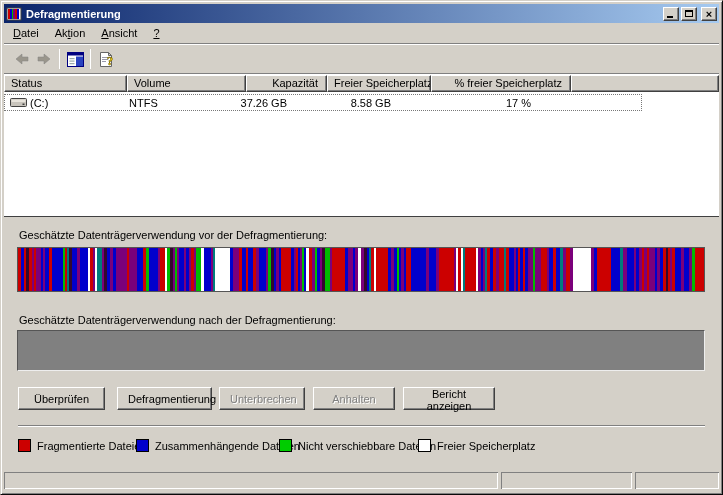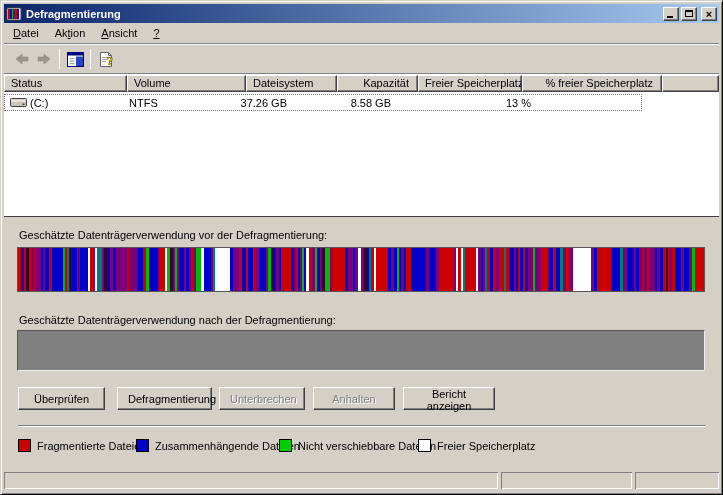--- a/index.html
+++ b/index.html
@@ -168,39 +168,38 @@
         <rect x="4" y="10" width="4" height="1" fill="#99a"></rect>
         <text x="9" y="14" font-size="12" font-weight="bold" fill="#E8C500" stroke="#6b5900" stroke-width="0.5" font-family="Liberation Serif, serif">?</text>
       </svg>
     </span>
   </div>
 
   <div class="listview">
     <div class="lv-header">
       <div class="hcell c1">Status</div>
       <div class="hcell c0">Volume</div>
-      <div class="hcell c2">Dateisystem</div>
       <div class="hcell c3 num">Kapazität</div>
       <div class="hcell c4 num">Freier Speicherplatz</div>
       <div class="hcell c5 num">% freier Speicherplatz</div>
       <div class="hcell cfill"></div>
     </div>
     <div class="lv-row">
       <div class="rcell c0 vol-cell">
         <svg width="17" height="11" viewBox="0 0 17 11">
           <rect x="0.5" y="1.5" width="16" height="8" rx="1" fill="#C8C4BC" stroke="#404040"></rect>
           <rect x="1.5" y="2.5" width="14" height="2.5" fill="#E8E4DC"></rect>
           <rect x="12.5" y="6.5" width="2" height="1.5" fill="#404040"></rect>
         </svg>
         <span>(C:)</span>
       </div>
       <div class="rcell c2">NTFS</div>
       <div class="rcell c3 num">37.26 GB</div>
       <div class="rcell c4 num">8.58 GB</div>
-      <div class="rcell c5 num">13 %</div>
+      <div class="rcell c5 num">17 %</div>
     </div>
   </div>
 
   <div class="label" style="top:228px">Geschätzte Datenträgerverwendung vor der Defragmentierung:</div>
   <div class="usage-bar" style="top:246px"><span class="stripe" style="width: 3px; background: rgb(204, 0, 0);"></span><span class="stripe" style="width: 3px; background: rgb(0, 0, 204);"></span><span class="stripe" style="width: 2px; background: rgb(204, 0, 0);"></span><span class="stripe" style="width: 3px; background: rgb(51, 8, 46);"></span><span class="stripe" style="width: 3px; background: rgb(204, 0, 0);"></span><span class="stripe" style="width: 2px; background: rgb(123, 0, 123);"></span><span class="stripe" style="width: 2px; background: rgb(204, 0, 0);"></span><span class="stripe" style="width: 3px; background: rgb(123, 0, 123);"></span><span class="stripe" style="width: 2px; background: rgb(123, 0, 123);"></span><span class="stripe" style="width: 2px; background: rgb(0, 0, 204);"></span><span class="stripe" style="width: 2px; background: rgb(123, 0, 123);"></span><span class="stripe" style="width: 2px; background: rgb(0, 0, 204);"></span><span class="stripe" style="width: 2px; background: rgb(0, 0, 204);"></span><span class="stripe" style="width: 3px; background: rgb(204, 0, 0);"></span><span class="stripe" style="width: 2px; background: rgb(0, 0, 204);"></span><span class="stripe" style="width: 3px; background: rgb(0, 0, 204);"></span><span class="stripe" style="width: 3px; background: rgb(0, 0, 204);"></span><span class="stripe" style="width: 3px; background: rgb(0, 0, 204);"></span><span class="stripe" style="width: 2px; background: rgb(0, 187, 0);"></span><span class="stripe" style="width: 2px; background: rgb(204, 0, 0);"></span><span class="stripe" style="width: 2px; background: rgb(0, 124, 124);"></span><span class="stripe" style="width: 3px; background: rgb(51, 8, 46);"></span><span class="stripe" style="width: 2px; background: rgb(0, 0, 204);"></span><span class="stripe" style="width: 3px; background: rgb(0, 0, 204);"></span><span class="stripe" style="width: 3px; background: rgb(123, 0, 123);"></span><span class="stripe" style="width: 2px; background: rgb(0, 0, 204);"></span><span class="stripe" style="width: 3px; background: rgb(0, 0, 204);"></span><span class="stripe" style="width: 3px; background: rgb(0, 0, 204);"></span><span class="stripe" style="width: 2px; background: rgb(255, 255, 255);"></span><span class="stripe" style="width: 3px; background: rgb(204, 0, 0);"></span><span class="stripe" style="width: 2px; background: rgb(123, 0, 123);"></span><span class="stripe" style="width: 2px; background: rgb(255, 255, 255);"></span><span class="stripe" style="width: 3px; background: rgb(0, 124, 124);"></span><span class="stripe" style="width: 2px; background: rgb(0, 124, 124);"></span><span class="stripe" style="width: 2px; background: rgb(123, 0, 123);"></span><span class="stripe" style="width: 3px; background: rgb(51, 8, 46);"></span><span class="stripe" style="width: 3px; background: rgb(0, 0, 204);"></span><span class="stripe" style="width: 3px; background: rgb(123, 0, 123);"></span><span class="stripe" style="width: 3px; background: rgb(0, 0, 204);"></span><span class="stripe" style="width: 2px; background: rgb(123, 0, 123);"></span><span class="stripe" style="width: 2px; background: rgb(123, 0, 123);"></span><span class="stripe" style="width: 2px; background: rgb(123, 0, 123);"></span><span class="stripe" style="width: 2px; background: rgb(123, 0, 123);"></span><span class="stripe" style="width: 3px; background: rgb(123, 0, 123);"></span><span class="stripe" style="width: 2px; background: rgb(204, 0, 0);"></span><span class="stripe" style="width: 3px; background: rgb(123, 0, 123);"></span><span class="stripe" style="width: 3px; background: rgb(123, 0, 123);"></span><span class="stripe" style="width: 2px; background: rgb(123, 0, 123);"></span><span class="stripe" style="width: 3px; background: rgb(0, 0, 204);"></span><span class="stripe" style="width: 3px; background: rgb(0, 0, 204);"></span><span class="stripe" style="width: 3px; background: rgb(204, 0, 0);"></span><span class="stripe" style="width: 3px; background: rgb(0, 187, 0);"></span><span class="stripe" style="width: 3px; background: rgb(0, 0, 204);"></span><span class="stripe" style="width: 3px; background: rgb(0, 0, 204);"></span><span class="stripe" style="width: 3px; background: rgb(0, 0, 204);"></span><span class="stripe" style="width: 2px; background: rgb(123, 0, 123);"></span><span class="stripe" style="width: 3px; background: rgb(204, 0, 0);"></span><span class="stripe" style="width: 2px; background: rgb(204, 0, 0);"></span><span class="stripe" style="width: 2px; background: rgb(255, 255, 255);"></span><span class="stripe" style="width: 3px; background: rgb(0, 187, 0);"></span><span class="stripe" style="width: 3px; background: rgb(51, 8, 46);"></span><span class="stripe" style="width: 2px; background: rgb(123, 0, 123);"></span><span class="stripe" style="width: 2px; background: rgb(0, 187, 0);"></span><span class="stripe" style="width: 2px; background: rgb(123, 0, 123);"></span><span class="stripe" style="width: 3px; background: rgb(0, 0, 204);"></span><span class="stripe" style="width: 2px; background: rgb(0, 0, 204);"></span><span class="stripe" style="width: 2px; background: rgb(123, 0, 123);"></span><span class="stripe" style="width: 3px; background: rgb(0, 0, 204);"></span><span class="stripe" style="width: 2px; background: rgb(123, 0, 123);"></span><span class="stripe" style="width: 3px; background: rgb(204, 0, 0);"></span><span class="stripe" style="width: 2px; background: rgb(123, 0, 123);"></span><span class="stripe" style="width: 2px; background: rgb(0, 187, 0);"></span><span class="stripe" style="width: 3px; background: rgb(0, 187, 0);"></span><span class="stripe" style="width: 3px; background: rgb(255, 255, 255);"></span><span class="stripe" style="width: 2px; background: rgb(0, 0, 204);"></span><span class="stripe" style="width: 3px; background: rgb(0, 0, 204);"></span><span class="stripe" style="width: 2px; background: rgb(0, 0, 204);"></span><span class="stripe" style="width: 2px; background: rgb(123, 0, 123);"></span><span class="stripe" style="width: 2px; background: rgb(0, 124, 124);"></span><span class="stripe" style="width: 15px; background: rgb(255, 255, 255);"></span><span class="stripe" style="width: 3px; background: rgb(0, 0, 204);"></span><span class="stripe" style="width: 3px; background: rgb(123, 0, 123);"></span><span class="stripe" style="width: 3px; background: rgb(123, 0, 123);"></span><span class="stripe" style="width: 3px; background: rgb(204, 0, 0);"></span><span class="stripe" style="width: 2px; background: rgb(0, 0, 204);"></span><span class="stripe" style="width: 2px; background: rgb(0, 0, 204);"></span><span class="stripe" style="width: 2px; background: rgb(204, 0, 0);"></span><span class="stripe" style="width: 2px; background: rgb(0, 0, 204);"></span><span class="stripe" style="width: 3px; background: rgb(0, 0, 204);"></span><span class="stripe" style="width: 3px; background: rgb(204, 0, 0);"></span><span class="stripe" style="width: 3px; background: rgb(123, 0, 123);"></span><span class="stripe" style="width: 3px; background: rgb(0, 0, 204);"></span><span class="stripe" style="width: 2px; background: rgb(0, 0, 204);"></span><span class="stripe" style="width: 2px; background: rgb(0, 0, 204);"></span><span class="stripe" style="width: 2px; background: rgb(123, 0, 123);"></span><span class="stripe" style="width: 3px; background: rgb(0, 187, 0);"></span><span class="stripe" style="width: 3px; background: rgb(51, 8, 46);"></span><span class="stripe" style="width: 2px; background: rgb(0, 0, 204);"></span><span class="stripe" style="width: 3px; background: rgb(123, 0, 123);"></span><span class="stripe" style="width: 2px; background: rgb(0, 0, 204);"></span><span class="stripe" style="width: 10px; background: rgb(204, 0, 0);"></span><span class="stripe" style="width: 3px; background: rgb(0, 0, 204);"></span><span class="stripe" style="width: 2px; background: rgb(123, 0, 123);"></span><span class="stripe" style="width: 2px; background: rgb(204, 0, 0);"></span><span class="stripe" style="width: 2px; background: rgb(0, 0, 204);"></span><span class="stripe" style="width: 2px; background: rgb(123, 0, 123);"></span><span class="stripe" style="width: 2px; background: rgb(0, 187, 0);"></span><span class="stripe" style="width: 2px; background: rgb(0, 0, 204);"></span><span class="stripe" style="width: 3px; background: rgb(255, 255, 255);"></span><span class="stripe" style="width: 3px; background: rgb(204, 0, 0);"></span><span class="stripe" style="width: 3px; background: rgb(123, 0, 123);"></span><span class="stripe" style="width: 2px; background: rgb(0, 187, 0);"></span><span class="stripe" style="width: 3px; background: rgb(0, 0, 204);"></span><span class="stripe" style="width: 2px; background: rgb(123, 0, 123);"></span><span class="stripe" style="width: 3px; background: rgb(51, 8, 46);"></span><span class="stripe" style="width: 3px; background: rgb(0, 187, 0);"></span><span class="stripe" style="width: 2px; background: rgb(0, 187, 0);"></span><span class="stripe" style="width: 2px; background: rgb(123, 0, 123);"></span><span class="stripe" style="width: 13px; background: rgb(204, 0, 0);"></span><span class="stripe" style="width: 3px; background: rgb(0, 0, 204);"></span><span class="stripe" style="width: 2px; background: rgb(123, 0, 123);"></span><span class="stripe" style="width: 3px; background: rgb(123, 0, 123);"></span><span class="stripe" style="width: 2px; background: rgb(0, 0, 204);"></span><span class="stripe" style="width: 3px; background: rgb(123, 0, 123);"></span><span class="stripe" style="width: 3px; background: rgb(255, 255, 255);"></span><span class="stripe" style="width: 3px; background: rgb(123, 0, 123);"></span><span class="stripe" style="width: 3px; background: rgb(51, 8, 46);"></span><span class="stripe" style="width: 2px; background: rgb(0, 0, 204);"></span><span class="stripe" style="width: 2px; background: rgb(0, 124, 124);"></span><span class="stripe" style="width: 3px; background: rgb(204, 0, 0);"></span><span class="stripe" style="width: 2px; background: rgb(255, 255, 255);"></span><span class="stripe" style="width: 12px; background: rgb(204, 0, 0);"></span><span class="stripe" style="width: 3px; background: rgb(0, 0, 204);"></span><span class="stripe" style="width: 3px; background: rgb(123, 0, 123);"></span><span class="stripe" style="width: 3px; background: rgb(0, 0, 204);"></span><span class="stripe" style="width: 2px; background: rgb(0, 187, 0);"></span><span class="stripe" style="width: 2px; background: rgb(0, 0, 204);"></span><span class="stripe" style="width: 3px; background: rgb(123, 0, 123);"></span><span class="stripe" style="width: 2px; background: rgb(0, 0, 204);"></span><span class="stripe" style="width: 2px; background: rgb(204, 0, 0);"></span><span class="stripe" style="width: 3px; background: rgb(204, 0, 0);"></span><span class="stripe" style="width: 3px; background: rgb(0, 0, 204);"></span><span class="stripe" style="width: 3px; background: rgb(0, 0, 204);"></span><span class="stripe" style="width: 9px; background: rgb(0, 0, 204);"></span><span class="stripe" style="width: 3px; background: rgb(123, 0, 123);"></span><span class="stripe" style="width: 2px; background: rgb(0, 0, 204);"></span><span class="stripe" style="width: 2px; background: rgb(0, 0, 204);"></span><span class="stripe" style="width: 3px; background: rgb(0, 0, 204);"></span><span class="stripe" style="width: 3px; background: rgb(123, 0, 123);"></span><span class="stripe" style="width: 15px; background: rgb(204, 0, 0);"></span><span class="stripe" style="width: 2px; background: rgb(123, 0, 123);"></span><span class="stripe" style="width: 2px; background: rgb(255, 255, 255);"></span><span class="stripe" style="width: 3px; background: rgb(204, 0, 0);"></span><span class="stripe" style="width: 2px; background: rgb(255, 255, 255);"></span><span class="stripe" style="width: 2px; background: rgb(0, 124, 124);"></span><span class="stripe" style="width: 11px; background: rgb(204, 0, 0);"></span><span class="stripe" style="width: 2px; background: rgb(255, 255, 255);"></span><span class="stripe" style="width: 3px; background: rgb(123, 0, 123);"></span><span class="stripe" style="width: 2px; background: rgb(0, 0, 204);"></span><span class="stripe" style="width: 2px; background: rgb(123, 0, 123);"></span><span class="stripe" style="width: 2px; background: rgb(0, 124, 124);"></span><span class="stripe" style="width: 3px; background: rgb(204, 0, 0);"></span><span class="stripe" style="width: 3px; background: rgb(0, 0, 204);"></span><span class="stripe" style="width: 3px; background: rgb(204, 0, 0);"></span><span class="stripe" style="width: 3px; background: rgb(123, 0, 123);"></span><span class="stripe" style="width: 2px; background: rgb(204, 0, 0);"></span><span class="stripe" style="width: 3px; background: rgb(204, 0, 0);"></span><span class="stripe" style="width: 2px; background: rgb(0, 124, 124);"></span><span class="stripe" style="width: 3px; background: rgb(204, 0, 0);"></span><span class="stripe" style="width: 2px; background: rgb(0, 0, 204);"></span><span class="stripe" style="width: 3px; background: rgb(0, 0, 204);"></span><span class="stripe" style="width: 2px; background: rgb(123, 0, 123);"></span><span class="stripe" style="width: 2px; background: rgb(0, 0, 204);"></span><span class="stripe" style="width: 2px; background: rgb(204, 0, 0);"></span><span class="stripe" style="width: 3px; background: rgb(0, 0, 204);"></span><span class="stripe" style="width: 2px; background: rgb(204, 0, 0);"></span><span class="stripe" style="width: 3px; background: rgb(0, 0, 204);"></span><span class="stripe" style="width: 2px; background: rgb(123, 0, 123);"></span><span class="stripe" style="width: 3px; background: rgb(123, 0, 123);"></span><span class="stripe" style="width: 2px; background: rgb(0, 187, 0);"></span><span class="stripe" style="width: 3px; background: rgb(123, 0, 123);"></span><span class="stripe" style="width: 3px; background: rgb(123, 0, 123);"></span><span class="stripe" style="width: 3px; background: rgb(204, 0, 0);"></span><span class="stripe" style="width: 3px; background: rgb(204, 0, 0);"></span><span class="stripe" style="width: 2px; background: rgb(123, 0, 123);"></span><span class="stripe" style="width: 2px; background: rgb(0, 0, 204);"></span><span class="stripe" style="width: 2px; background: rgb(0, 0, 204);"></span><span class="stripe" style="width: 3px; background: rgb(204, 0, 0);"></span><span class="stripe" style="width: 2px; background: rgb(0, 0, 204);"></span><span class="stripe" style="width: 2px; background: rgb(0, 0, 204);"></span><span class="stripe" style="width: 3px; background: rgb(0, 124, 124);"></span><span class="stripe" style="width: 3px; background: rgb(123, 0, 123);"></span><span class="stripe" style="width: 2px; background: rgb(204, 0, 0);"></span><span class="stripe" style="width: 2px; background: rgb(204, 0, 0);"></span><span class="stripe" style="width: 3px; background: rgb(123, 0, 123);"></span><span class="stripe" style="width: 3px; background: rgb(255, 255, 255);"></span><span class="stripe" style="width: 15px; background: rgb(255, 255, 255);"></span><span class="stripe" style="width: 3px; background: rgb(123, 0, 123);"></span><span class="stripe" style="width: 3px; background: rgb(0, 0, 204);"></span><span class="stripe" style="width: 14px; background: rgb(204, 0, 0);"></span><span class="stripe" style="width: 3px; background: rgb(0, 0, 204);"></span><span class="stripe" style="width: 3px; background: rgb(0, 0, 204);"></span><span class="stripe" style="width: 3px; background: rgb(0, 0, 204);"></span><span class="stripe" style="width: 3px; background: rgb(0, 124, 124);"></span><span class="stripe" style="width: 2px; background: rgb(123, 0, 123);"></span><span class="stripe" style="width: 2px; background: rgb(123, 0, 123);"></span><span class="stripe" style="width: 2px; background: rgb(0, 0, 204);"></span><span class="stripe" style="width: 2px; background: rgb(0, 0, 204);"></span><span class="stripe" style="width: 3px; background: rgb(0, 0, 204);"></span><span class="stripe" style="width: 2px; background: rgb(123, 0, 123);"></span><span class="stripe" style="width: 3px; background: rgb(0, 0, 204);"></span><span class="stripe" style="width: 3px; background: rgb(123, 0, 123);"></span><span class="stripe" style="width: 2px; background: rgb(204, 0, 0);"></span><span class="stripe" style="width: 3px; background: rgb(123, 0, 123);"></span><span class="stripe" style="width: 2px; background: rgb(204, 0, 0);"></span><span class="stripe" style="width: 3px; background: rgb(123, 0, 123);"></span><span class="stripe" style="width: 3px; background: rgb(123, 0, 123);"></span><span class="stripe" style="width: 2px; background: rgb(0, 0, 204);"></span><span class="stripe" style="width: 3px; background: rgb(123, 0, 123);"></span><span class="stripe" style="width: 3px; background: rgb(0, 0, 204);"></span><span class="stripe" style="width: 3px; background: rgb(204, 0, 0);"></span><span class="stripe" style="width: 2px; background: rgb(51, 8, 46);"></span><span class="stripe" style="width: 2px; background: rgb(204, 0, 0);"></span><span class="stripe" style="width: 2px; background: rgb(123, 0, 123);"></span><span class="stripe" style="width: 3px; background: rgb(204, 0, 0);"></span><span class="stripe" style="width: 3px; background: rgb(0, 0, 204);"></span><span class="stripe" style="width: 3px; background: rgb(0, 0, 204);"></span><span class="stripe" style="width: 3px; background: rgb(123, 0, 123);"></span><span class="stripe" style="width: 2px; background: rgb(0, 0, 204);"></span><span class="stripe" style="width: 3px; background: rgb(0, 0, 204);"></span><span class="stripe" style="width: 3px; background: rgb(123, 0, 123);"></span><span class="stripe" style="width: 3px; background: rgb(0, 187, 0);"></span><span class="stripe" style="width: 15px; background: rgb(204, 0, 0);"></span></div>
 
   <div class="label" style="top:313px">Geschätzte Datenträgerverwendung nach der Defragmentierung:</div>
   <div class="usage-bar after" style="top: 329px; background: rgb(128, 128, 128);"></div>
 
   <div class="btnrow">

